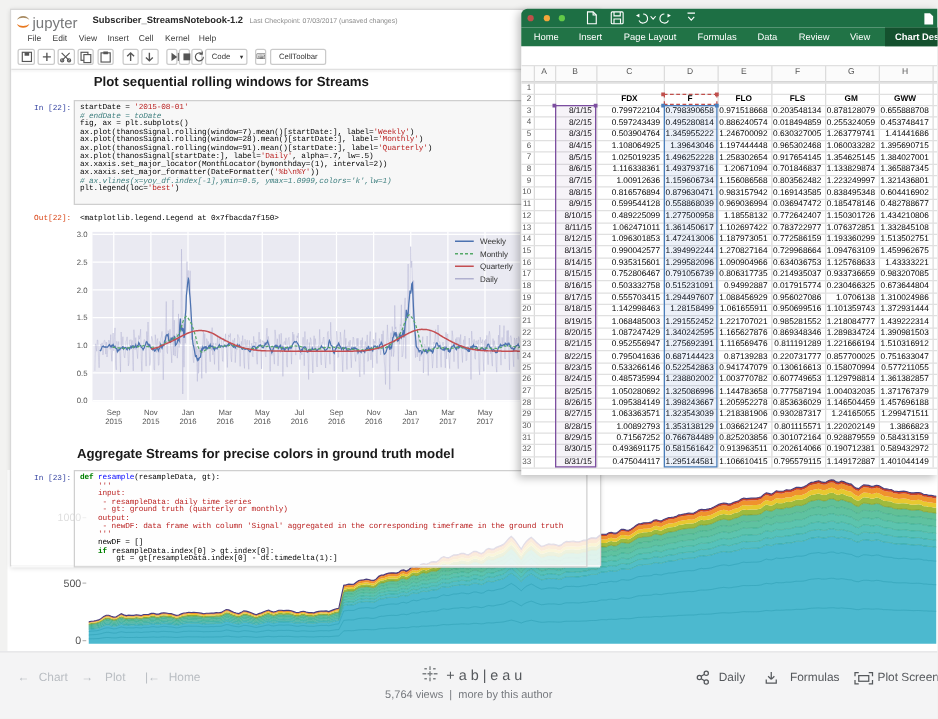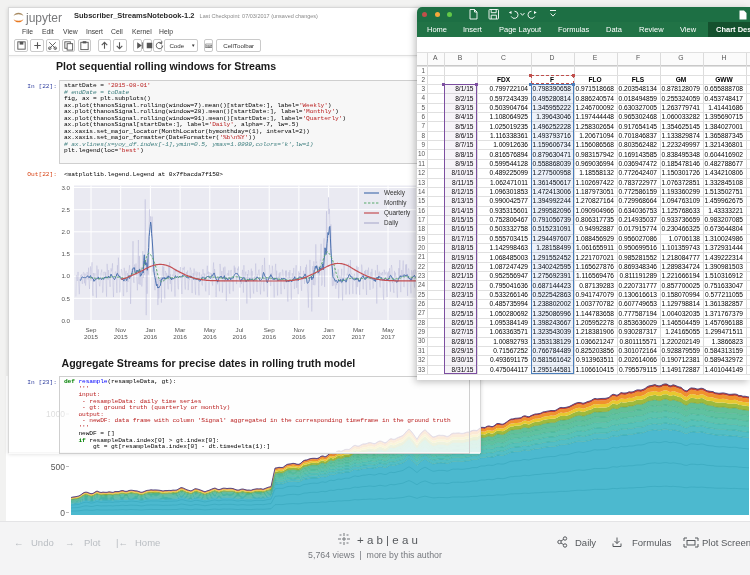--- a/index.html
+++ b/index.html
@@ -124,21 +124,21 @@
         <rect x="3.5" y="3.5" width="6" height="6" fill="#555"></rect>
       </svg></div>
     <div class="tbtn" style="left:143.6px;width:9px"><svg width="11" height="11" viewBox="0.5 0.5 12 12" stroke-width="1">
         <path d="M10,6.5 a3.5,3.5 0 1 1 -1.2,-2.6 M9,1.8 v2.4 h-2.4" stroke="#555" fill="none"></path>
       </svg></div>
     <div class="tbtn" style="left:155.4px;width:34px;text-align:left;padding-left:4px;font-size:6.2px">Code <span style="float:right;margin-right:2px;font-size:4.5px">▼</span></div>
     <div class="tbtn" style="left:194.8px;width:9px;font-size:6px;color:#555;overflow:hidden">⌨</div>
     <div class="tbtn" style="left:207.2px;width:45px;font-size:6.2px">CellToolbar</div>
   <div class="abs" style="left:0;top:46.5px;width:100%;height:1px;background:#e0e0e0;box-shadow:0 1px 2px rgba(0,0,0,0.08)"></div>
 
-  <div class="abs" style="left:47px;top:51.5px;font-size:10.6px;font-weight:bold;color:#1a1a1a">Plot sequential rolling windows for Streams</div>
+  <div class="abs" style="left:66px;top:51.5px;font-size:10.6px;font-weight:bold;color:#1a1a1a">Plot sequential rolling windows for Streams</div>
 
   <div class="abs" style="left:50px;top:72px;width:411px;height:84px;background:#f7f7f7;border:1px solid #cfcfcf"></div>
   <div class="prompt" style="top:74.5px;color:#303f9f">In [22]:</div>
   <div class="abs code" style="left:55px;top:75px">startDate = <span class="s">'2015-08-01'</span><br><span class="c"># endDate = toDate</span><br>fig, ax = plt.subplots()<br>ax.plot(thanosSignal.rolling(window=<span class="n">7</span>).mean()[startDate:], label=<span class="s">'Weekly'</span>)<br>ax.plot(thanosSignal.rolling(window=<span class="n">28</span>).mean()[startDate:], label=<span class="s">'Monthly'</span>)<br>ax.plot(thanosSignal.rolling(window=<span class="n">91</span>).mean()[startDate:], label=<span class="s">'Quarterly'</span>)<br>ax.plot(thanosSignal[startDate:], label=<span class="s">'Daily'</span>, alpha=.<span class="n">7</span>, lw=.<span class="n">5</span>)<br>ax.xaxis.set_major_locator(MonthLocator(bymonthday=(<span class="n">1</span>), interval=<span class="n">2</span>))<br>ax.xaxis.set_major_formatter(DateFormatter(<span class="s">'%b\n%Y'</span>))<br><span class="c"># ax.vlines(x=yoy_df.index[-1],ymin=0.5, ymax=1.0999,colors='k',lw=1)</span><br>plt.legend(loc=<span class="s">'best'</span>)</div>
   <div class="prompt" style="top:163px;color:#d84315">Out[22]:</div>
   <div class="abs code" style="left:55px;top:163.5px">&lt;matplotlib.legend.Legend at 0x7fbacda7f150&gt;</div>
   <svg width="429" height="181" viewBox="0 0 429 181" style="position:absolute;left:44px;top:172px">
       <rect x="21.0" y="5.5" width="342.0" height="135.5" fill="#eaeaf2"></rect>
       <line x1="21.0" y1="140.5" x2="363.0" y2="140.5" stroke="#ffffff" stroke-width="1"></line>
       <line x1="21.0" y1="118.3" x2="363.0" y2="118.3" stroke="#ffffff" stroke-width="1"></line>
@@ -196,21 +196,21 @@
         <text x="331" y="15.3">Weekly</text>
         <line x1="311" y1="23" x2="326" y2="23" stroke="#55a868" stroke-width="1.2" stroke-dasharray="2.4,1.6"></line>
         <text x="331" y="25.3">Monthly</text>
         <line x1="311" y1="33" x2="326" y2="33" stroke="#c44e52" stroke-width="1.2"></line>
         <text x="331" y="35.3">Quarterly</text>
         <line x1="311" y1="43" x2="326" y2="43" stroke="#b0b0cf" stroke-width="1.2"></line>
         <text x="331" y="45.3">Daily</text>
       </g>
     </svg>
 
-  <div class="abs" style="left:52.5px;top:348.5px;font-size:10.6px;font-weight:bold;color:#1a1a1a">Aggregate Streams for precise dates in rolling truth model</div>
+  <div class="abs" style="left:52.5px;top:348.5px;font-size:10.6px;font-weight:bold;color:#1a1a1a">Aggregate Streams for precise colors in ground truth model</div>
 
   <div class="abs" style="left:50px;top:368px;width:411px;height:78px;background:rgba(250,250,250,0.18);border:1px solid #cfcfcf"></div>
   <div class="prompt" style="top:370.5px;color:#303f9f">In [23]:</div>
   <div class="abs code" style="left:55px;top:371px"><span class="k">def</span> <span class="f">resample</span>(resampleData, gt):<br>&nbsp;&nbsp;&nbsp;&nbsp;<span class="s">'''</span><br>&nbsp;&nbsp;&nbsp;&nbsp;<span class="s">input:</span><br>&nbsp;&nbsp;&nbsp;&nbsp;<span class="s">&nbsp;- resampleData: daily time series</span><br>&nbsp;&nbsp;&nbsp;&nbsp;<span class="s">&nbsp;- gt: ground truth (quarterly or monthly)</span><br>&nbsp;&nbsp;&nbsp;&nbsp;<span class="s">output:</span><br>&nbsp;&nbsp;&nbsp;&nbsp;<span class="s">&nbsp;- newDF: data frame with column 'Signal' aggregated in the corresponding timeframe in the ground truth</span><br>&nbsp;&nbsp;&nbsp;&nbsp;<span class="s">'''</span><br>&nbsp;&nbsp;&nbsp;&nbsp;newDF = []<br>&nbsp;&nbsp;&nbsp;&nbsp;<span class="k">if</span> resampleData.index[<span class="n">0</span>] &gt; gt.index[<span class="n">0</span>]:<br>&nbsp;&nbsp;&nbsp;&nbsp;&nbsp;&nbsp;&nbsp;&nbsp;gt = gt[resampleData.index[<span class="n">0</span>] - dt.timedelta(<span class="n">1</span>):]</div>
 </div>
 
 <div id="xl">
   <div id="xltitle">
     <span class="abs" style="left:5px;top:4.5px;width:5px;height:5px;border-radius:50%;background:#c0504a"></span>
     <span class="abs" style="left:17.5px;top:4.5px;width:5px;height:5px;border-radius:50%;background:#f5a73b"></span>
@@ -558,21 +558,21 @@
       <div style="position:absolute;left:58.0px;top:75.5px;width:3px;height:3px;background:#7c4ea0"></div>
       <div style="position:absolute;left:112.0px;top:75.5px;width:3px;height:3px;background:#4a7ebb"></div>
       <div style="position:absolute;left:155.0px;top:75.5px;width:3px;height:3px;background:#4a7ebb"></div>
       <div style="position:absolute;left:112.0px;top:66.5px;width:3px;height:3px;background:#c0504d"></div>
       <div style="position:absolute;left:155.0px;top:66.5px;width:3px;height:3px;background:#c0504d"></div>
     </div>
 </div>
 
 <div id="ft">
   <div class="abs dis" style="left:14px;top:14.5px">←</div>
-  <div class="abs dis" style="left:31px;top:15px">Undo</div>
+  <div class="abs dis" style="left:31px;top:15px">Chart</div>
   <div class="abs dis" style="left:65px;top:14.5px">→</div>
   <div class="abs dis" style="left:84px;top:15px">Plot</div>
   <div class="abs dis" style="left:116px;top:14.5px">|←</div>
   <div class="abs dis" style="left:135px;top:15px">Home</div>
   <svg class="abs" style="left:337px;top:10px" width="90" height="16" viewBox="0 0 90 16">
       <g stroke="#7d8083" stroke-width="1.1">
         <line x1="7" y1="1" x2="7" y2="4"></line>
         <line x1="7" y1="10" x2="7" y2="13"></line>
         <line x1="1" y1="7" x2="4" y2="7"></line>
         <line x1="10" y1="7" x2="13" y2="7"></line>

